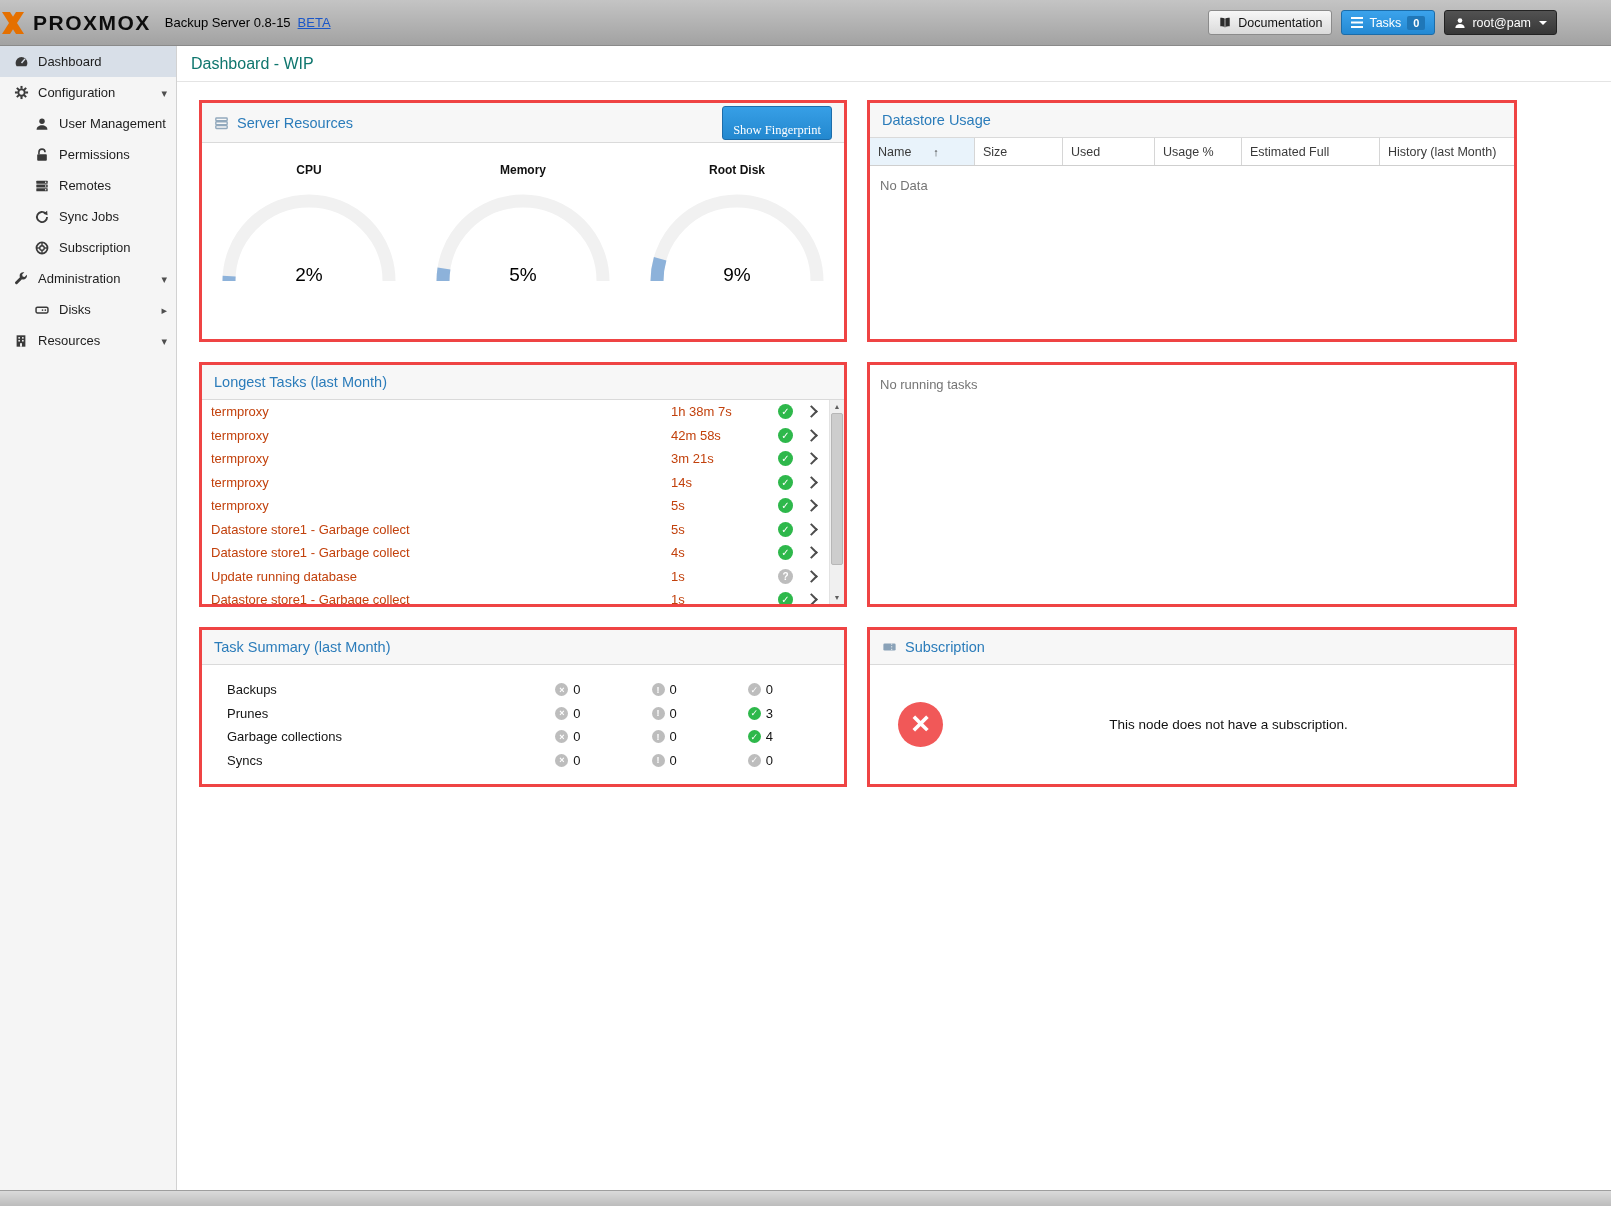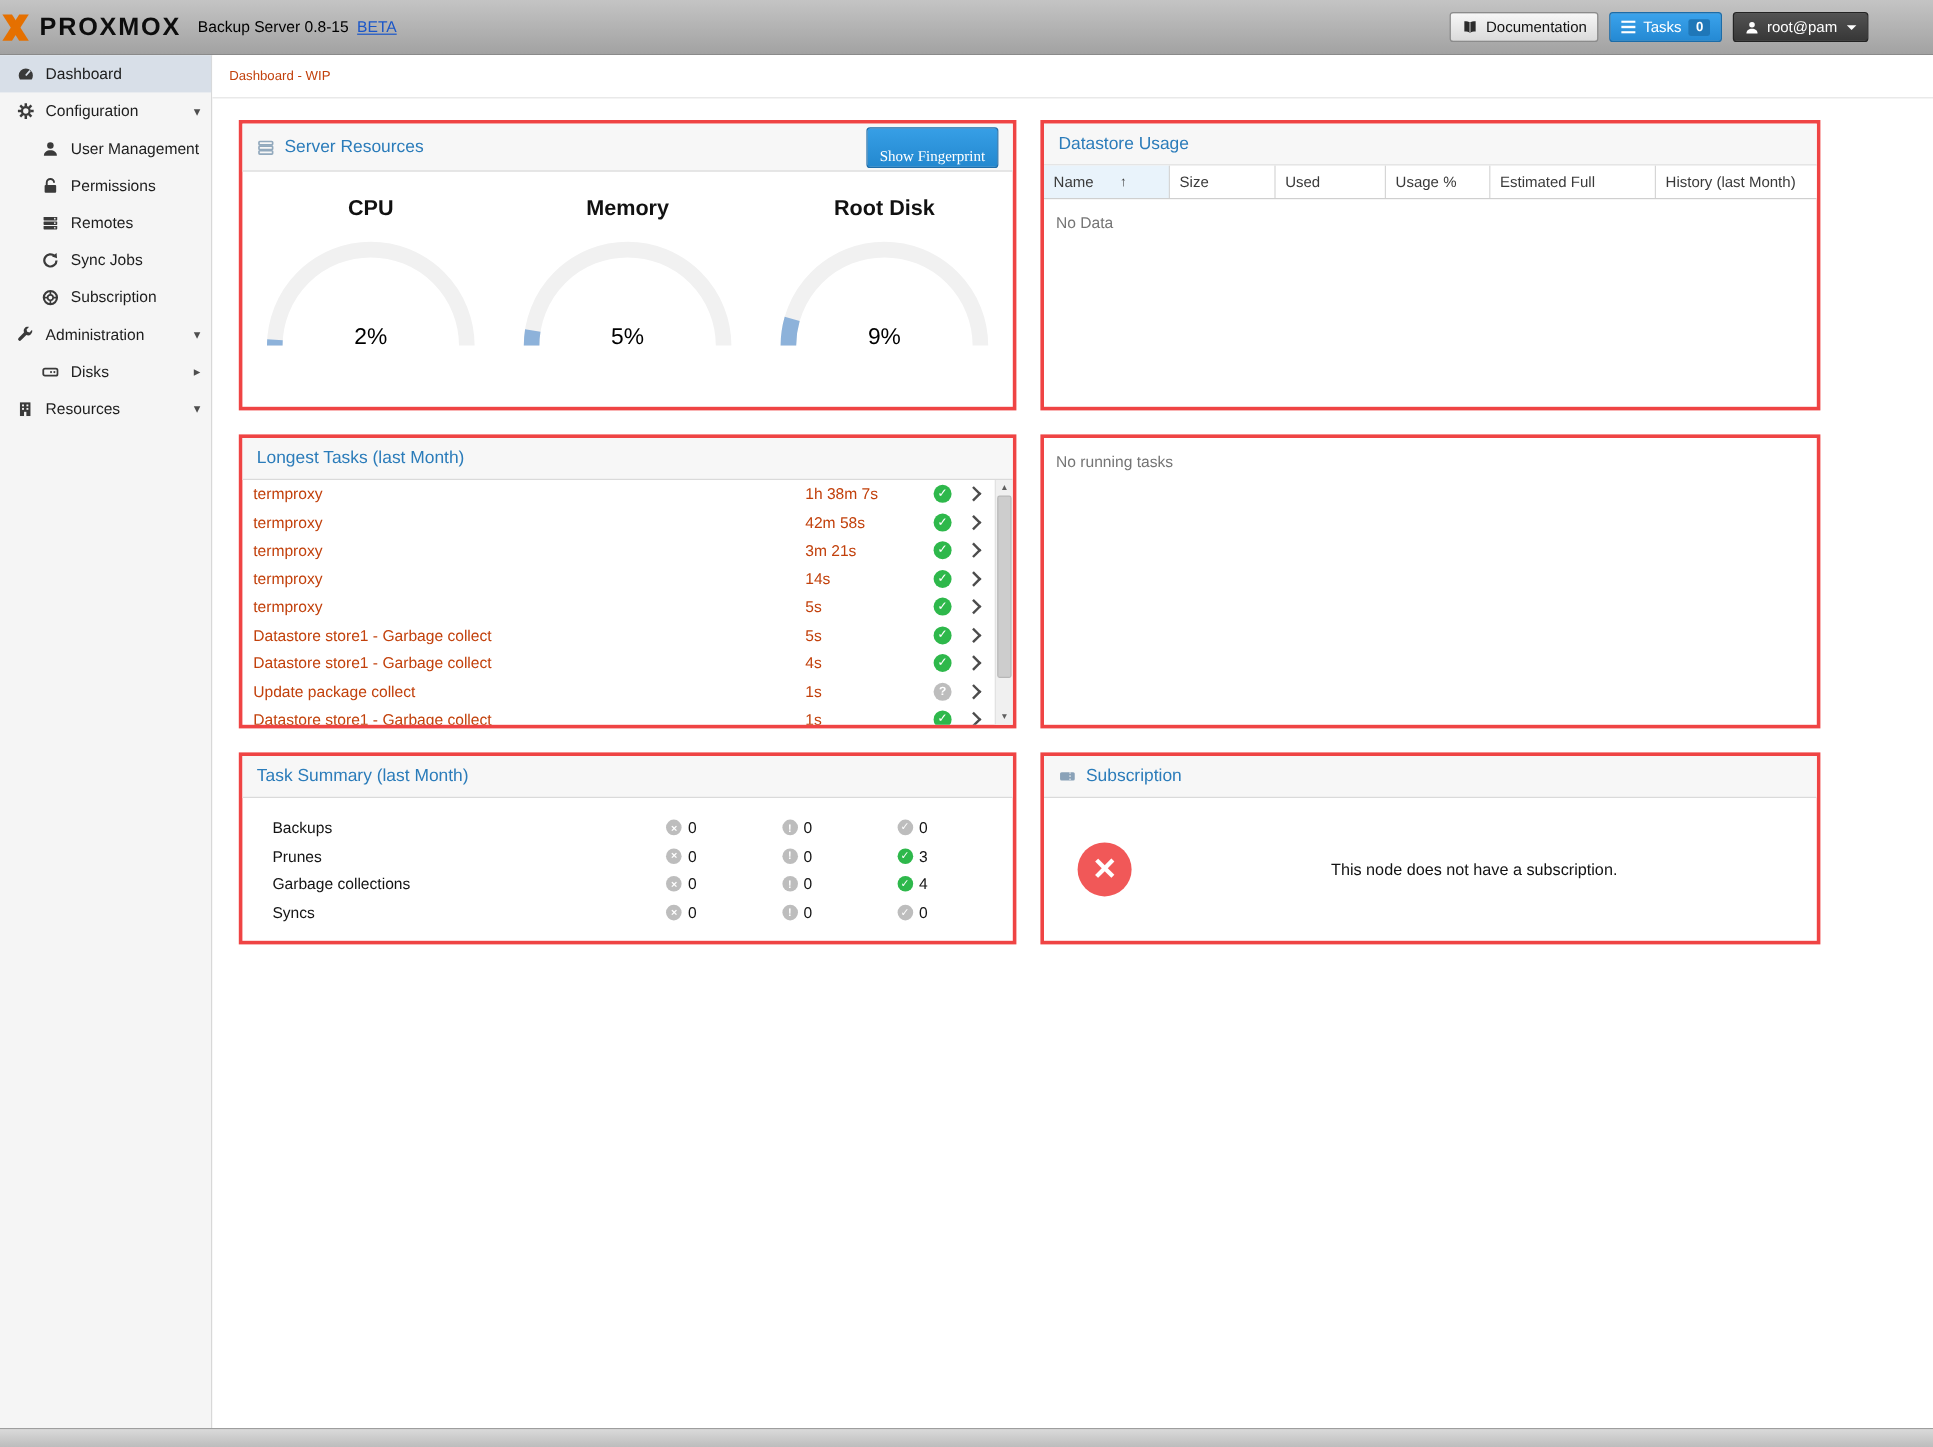--- a/index.html
+++ b/index.html
@@ -24,35 +24,35 @@
   .app{flex:1;display:flex;min-height:0}
   .sidebar{flex:0 0 177px;width:177px;background:#f5f5f5;border-right:1px solid #d2d2d2}
   .nav-item{position:relative;height:31px;display:flex;align-items:center;padding-left:12px;cursor:pointer;color:#1d1d1d}
   .nav-item.lvl1{padding-left:33px}
   .nav-item.selected{background:#d8dfe8}
   .nav-icon{width:18px;display:inline-flex;justify-content:center;align-items:center;margin-right:8px}
   .nav-caret{position:absolute;right:9px;top:50%;transform:translateY(-50%);color:#4e4e4e;font-size:11px;cursor:pointer}
 
   .content{flex:1;display:flex;flex-direction:column;background:#fff;min-width:0}
   .content-header{flex:0 0 36px;display:flex;align-items:center;padding-left:14px;border-bottom:1px solid #e4e4e4;background:#fff}
-  .page-title{color:#c2410c;font-size:11px}
+  .page-title{color:#0f766e;font-size:16px}
   .dashboard{padding:18px 0 0 22px;display:grid;grid-template-columns:648px 650px;grid-template-rows:242px 245px 160px;gap:20px}
 
   
   .panel{background:#fff;border:3px solid #ef4444;display:flex;flex-direction:column;overflow:hidden}
   .panel-header{background:#f7f7f7;border-bottom:1px solid #dadada;display:flex;align-items:center;padding:0 12px;flex:0 0 35px}
   .panel.sr .panel-header{flex-basis:40px}
   .panel-title{color:#2b7cba;font-size:14.5px}
   .panel-title-wrap{display:flex;align-items:center;gap:8px;flex:1}
   .btn-fp{height:26px;padding:16px 10px;background:linear-gradient(#379fe6,#2388cf);border:1px solid #1d6daa;border-radius:3px;color:#fff;font-size:12.5px;cursor:pointer;font-family:Liberation Serif, serif}
 
   
   .gauges{flex:1;display:flex}
   .gauge{flex:1;padding-top:20px}
-  .gauge-title{text-align:center;font-size:18px;font-weight:bold;color:#111;margin-bottom:14px}
+  .gauge-title{text-align:center;font-size:12px;font-weight:bold;color:#111;margin-bottom:14px}
   .gauge-arc{position:relative;width:180px;margin:0 auto}
   .gauge-arc svg{display:block}
   .arc-bg{fill:none;stroke:#f1f1f1;stroke-width:13}
   .arc-val{fill:none;stroke:#8db2da;stroke-width:13}
   .gauge-value{position:absolute;left:0;right:0;bottom:0;text-align:center;font-size:19px;color:#000}
 
   
   .grid-header{display:flex;flex:0 0 28px;border-bottom:1px solid #cfcfcf;background:#fff;cursor:pointer}
   .gh-cell{display:flex;align-items:center;gap:22px;padding:0 8px;font-size:12.5px;color:#3a3a3a;border-right:1px solid #d6d6d6;white-space:nowrap;overflow:hidden}
   .gh-cell.sorted{background:#e9f3fb}
@@ -394,21 +394,21 @@
             <span class="status-dot" data-status="ok"></span>
             <span class="chev"></span>
           </div>
           <div class="task-row">
             <span class="task-name">Datastore store1 - Garbage collect</span>
             <span class="task-duration">4s</span>
             <span class="status-dot" data-status="ok"></span>
             <span class="chev"></span>
           </div>
           <div class="task-row">
-            <span class="task-name">Update package collect</span>
+            <span class="task-name">Update running database</span>
             <span class="task-duration">1s</span>
             <span class="status-dot" data-status="unknown"></span>
             <span class="chev"></span>
           </div>
           <div class="task-row">
             <span class="task-name">Datastore store1 - Garbage collect</span>
             <span class="task-duration">1s</span>
             <span class="status-dot" data-status="ok"></span>
             <span class="chev"></span>
           </div>

